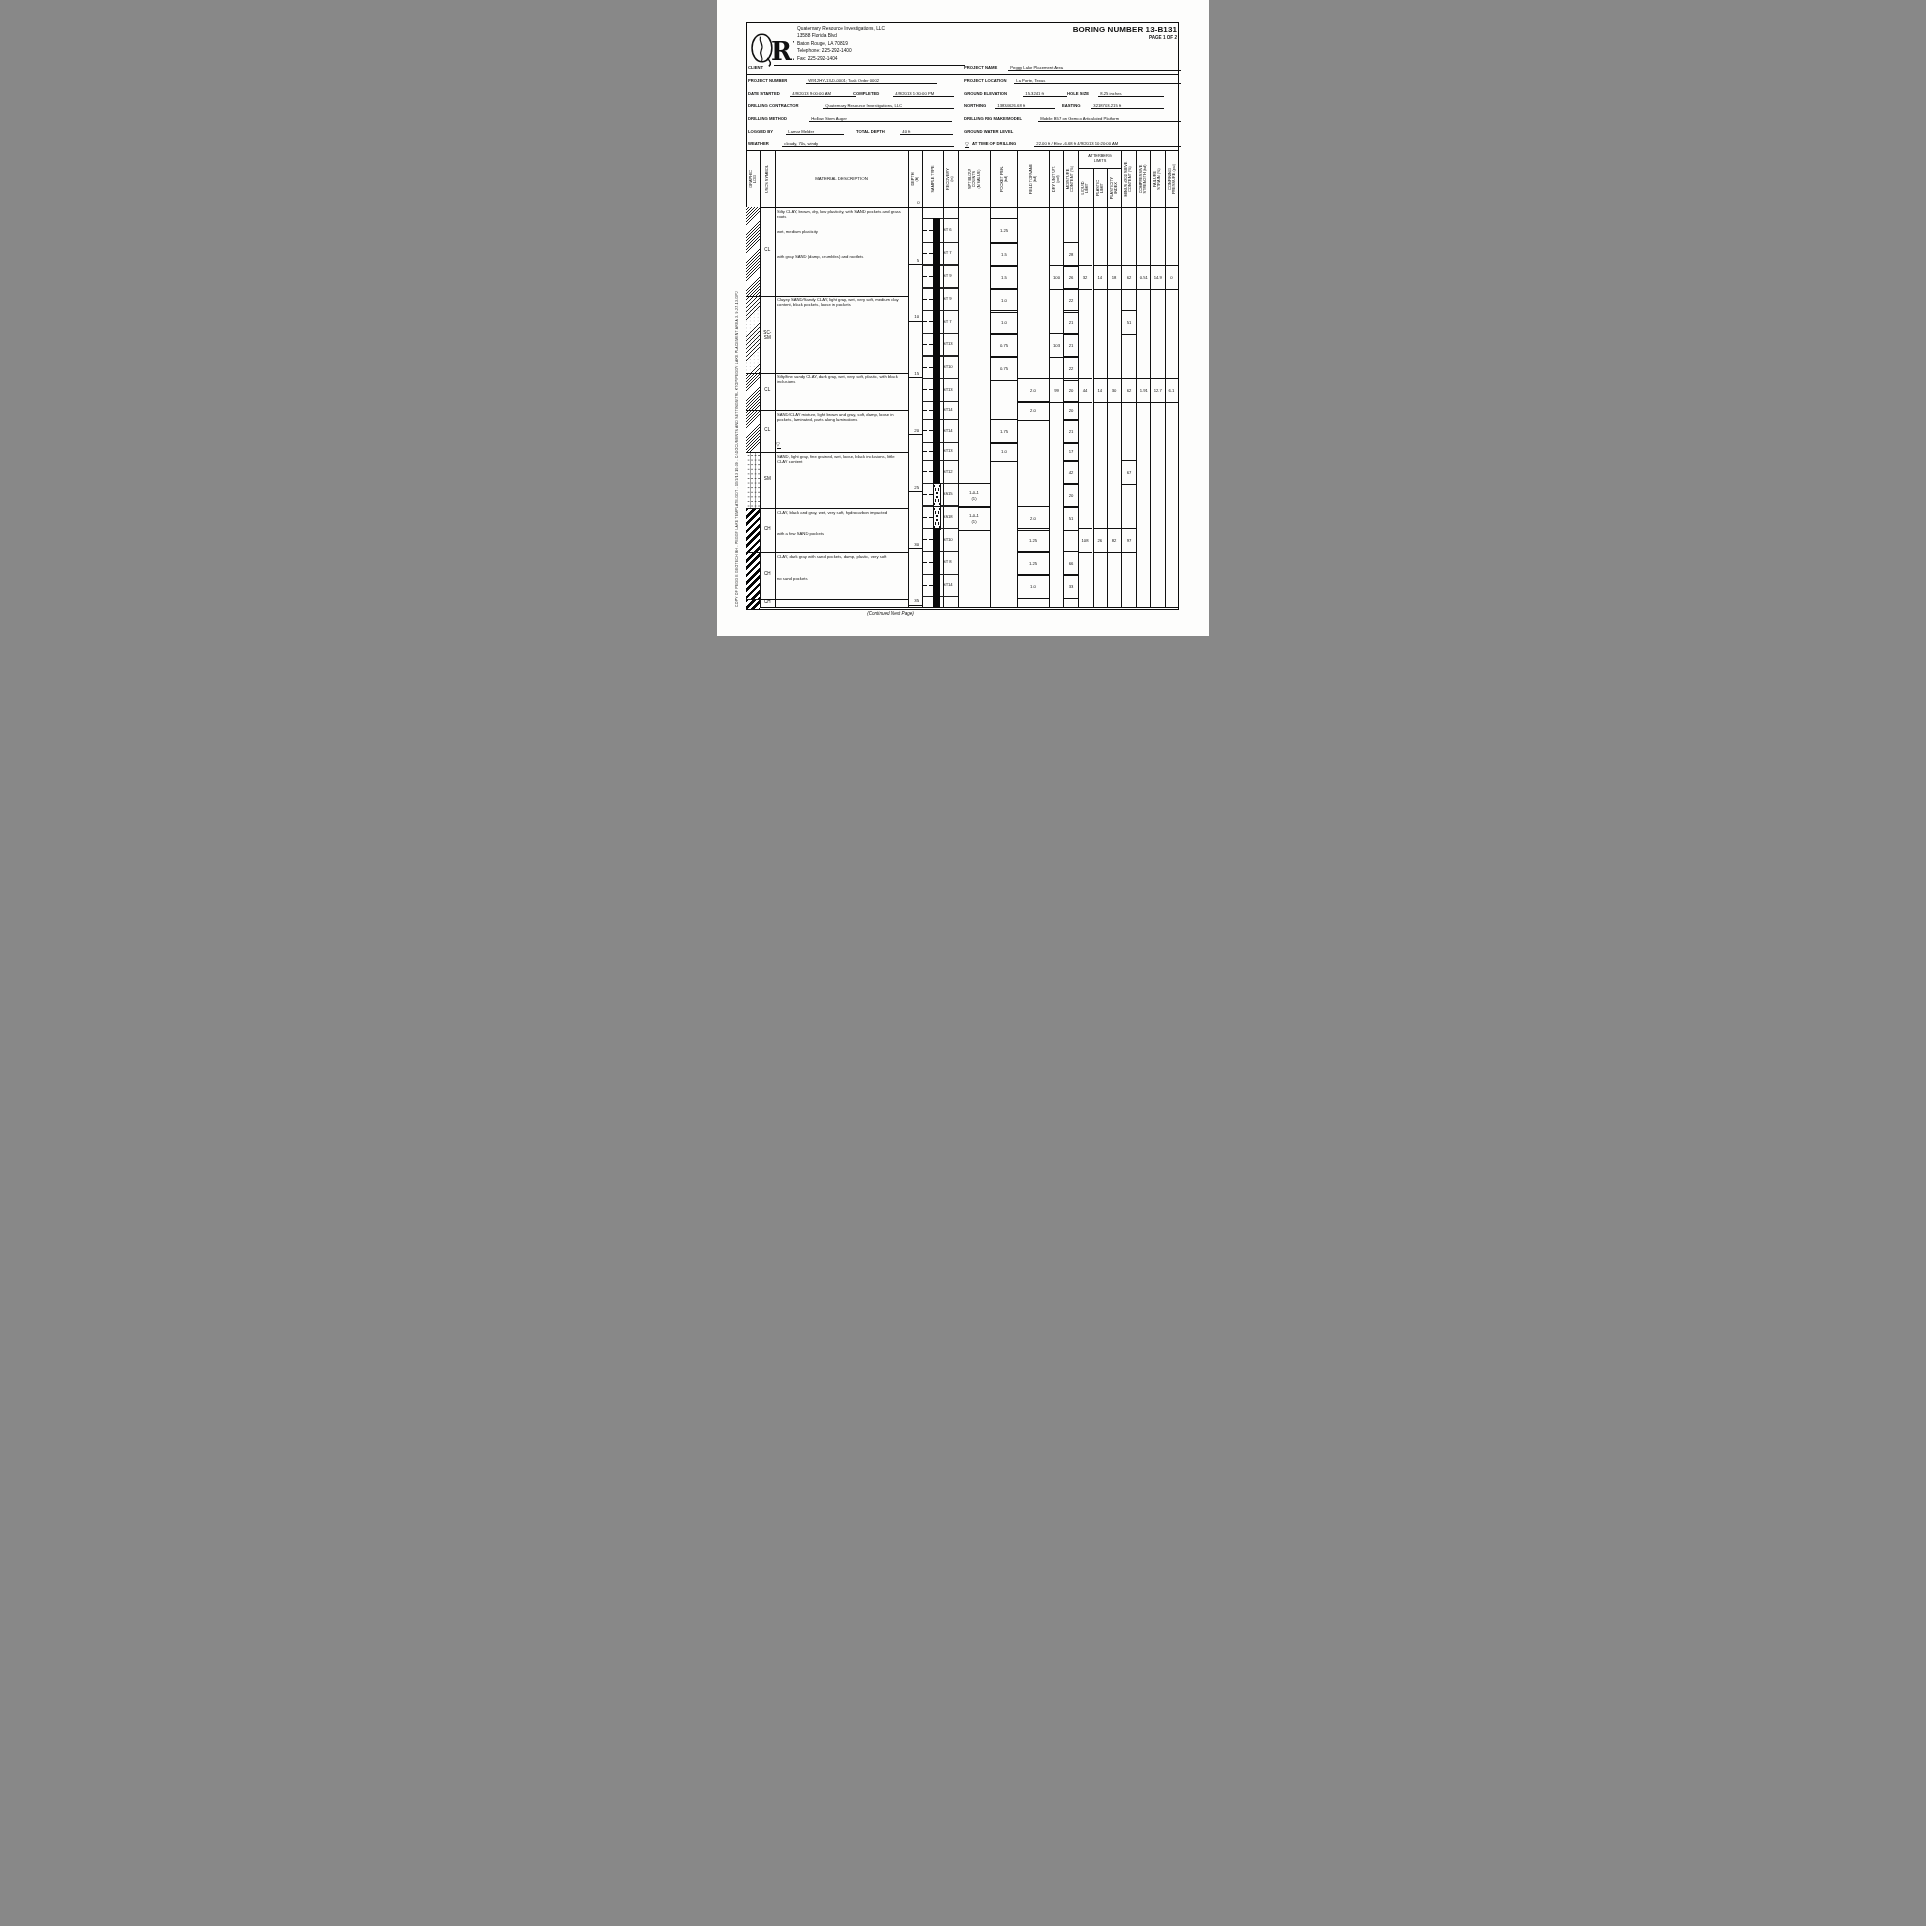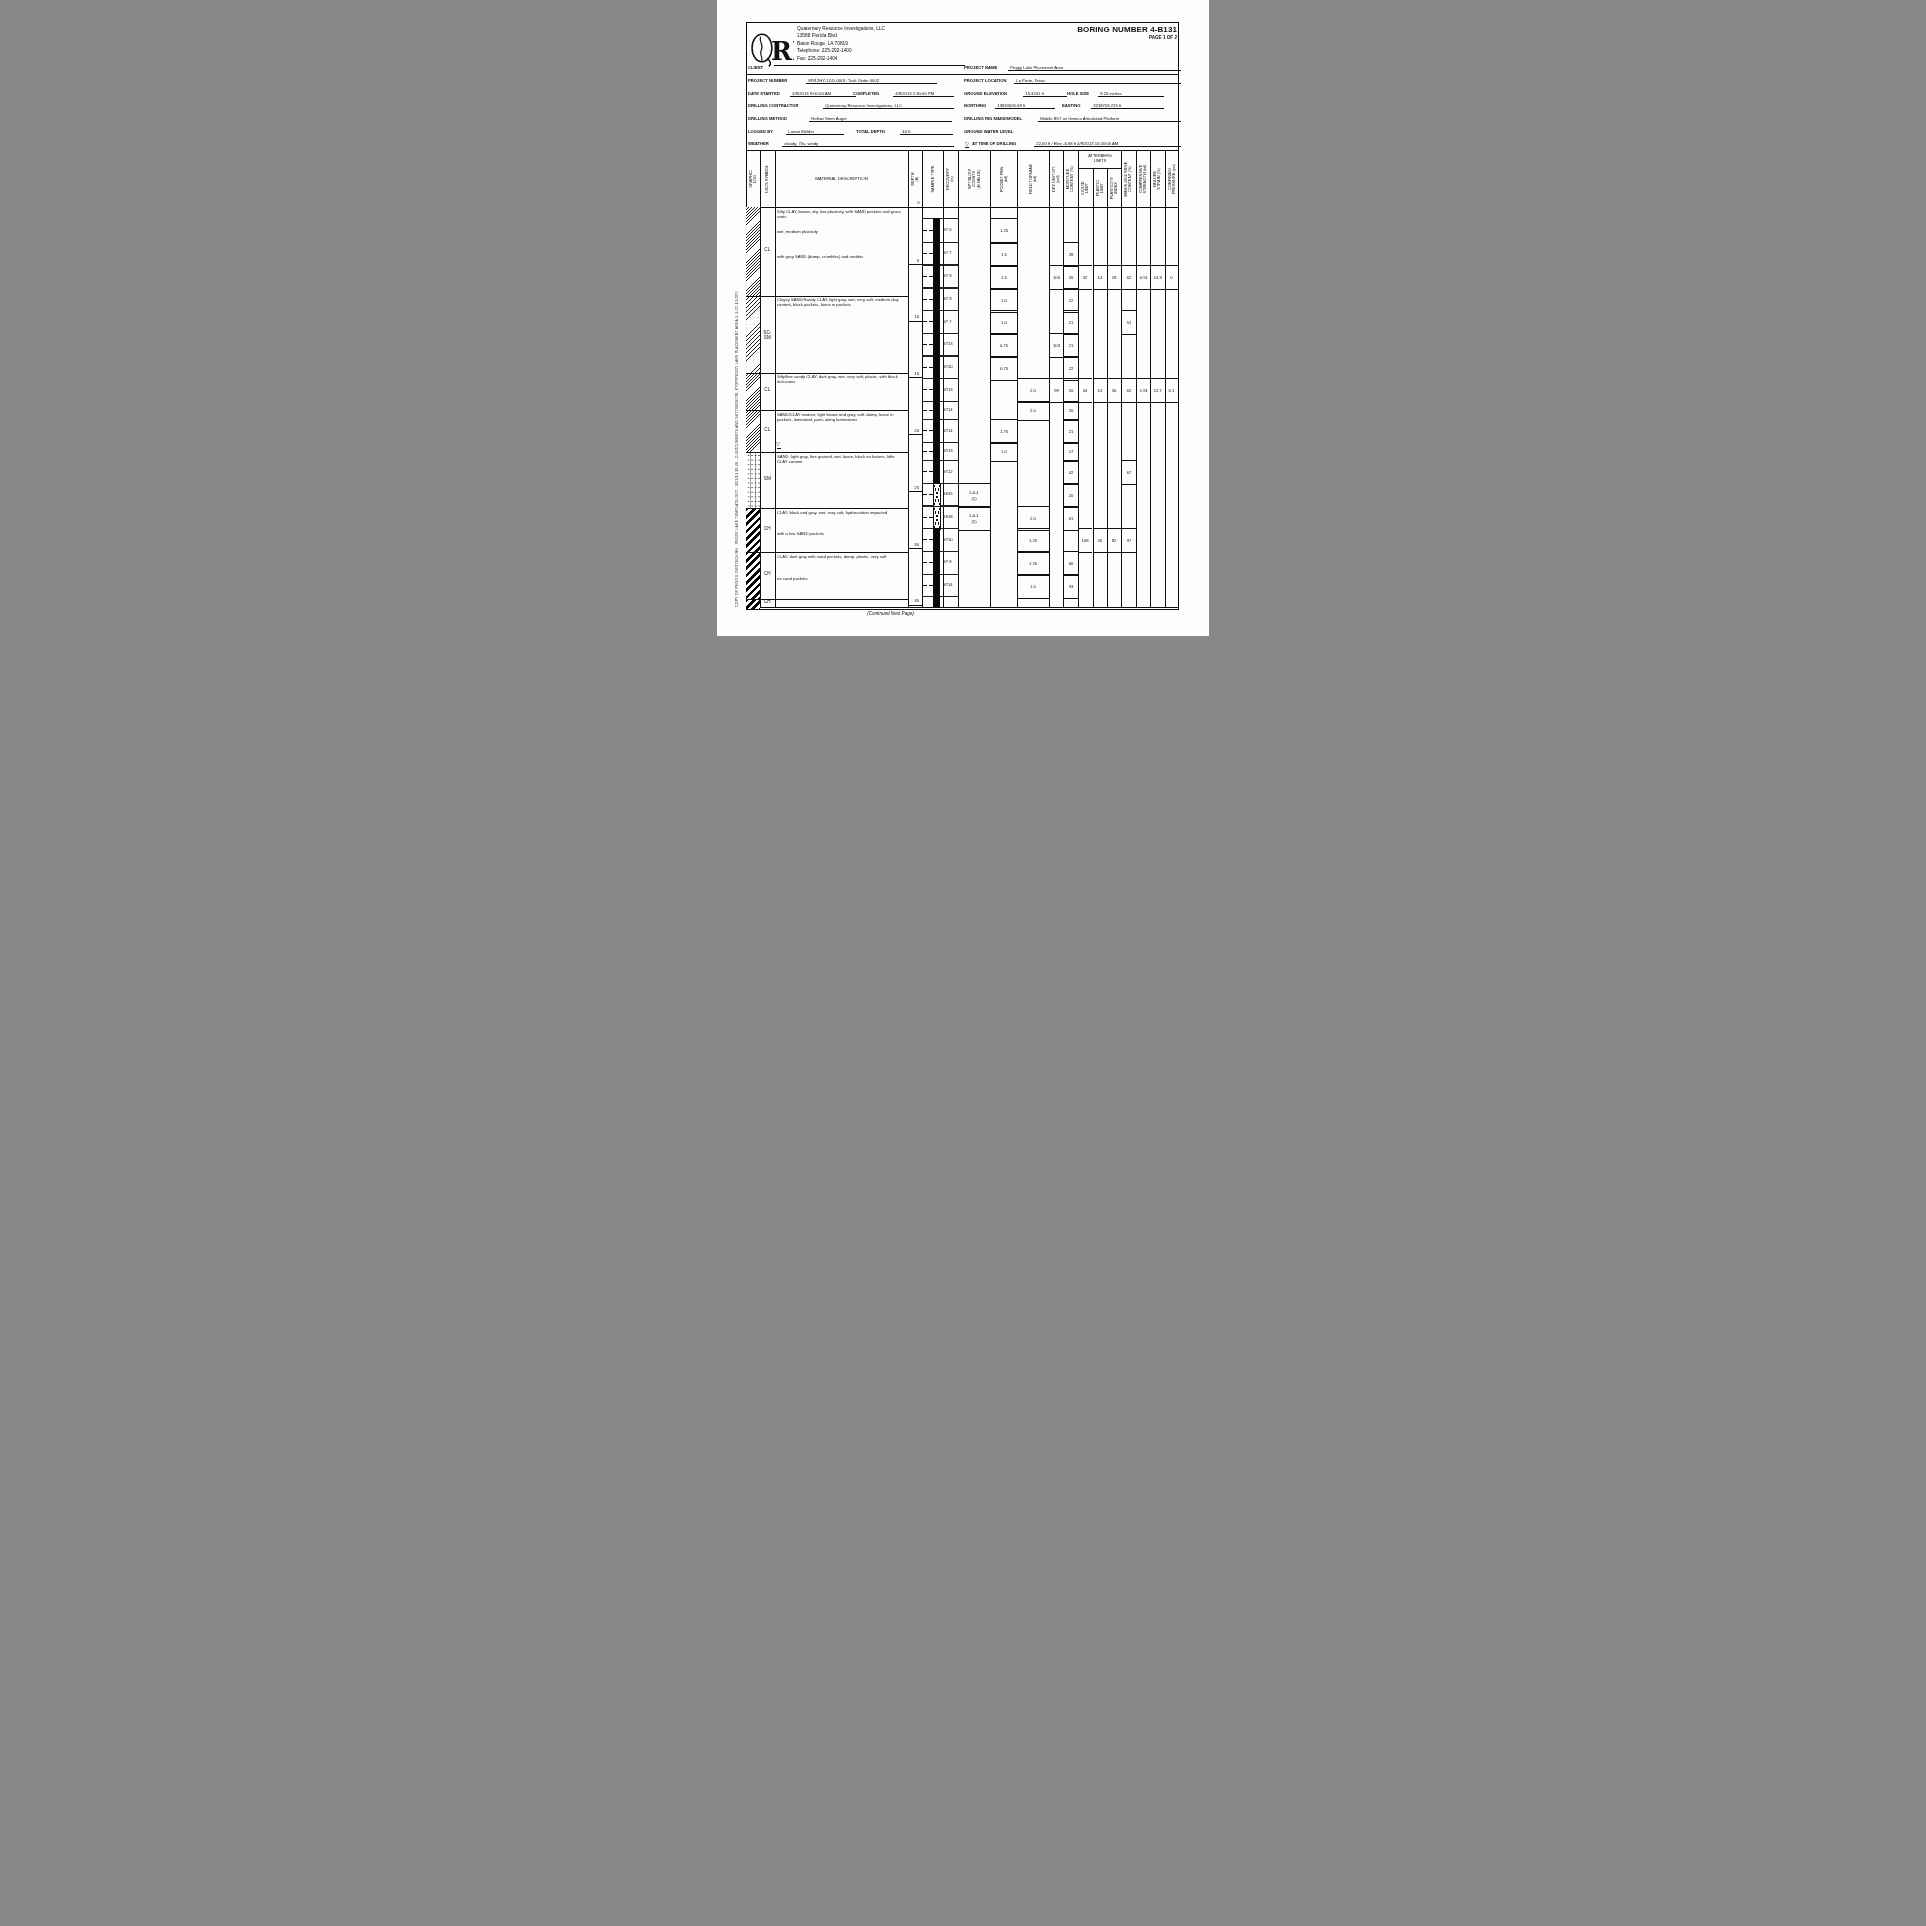--- a/index.html
+++ b/index.html
@@ -52,21 +52,21 @@
   </svg>
 
   <div class="abs" style="left:80px;top:25px;font-size:4.8px;line-height:1.55;">
     <div>Quaternary Resource Investigations, LLC</div>
     <div>13588 Florida Blvd</div>
     <div>Baton Rouge, LA 70819</div>
     <div>Telephone:  225-292-1400</div>
     <div>Fax:  225-292-1404</div>
   </div>
 
-  <div class="abs" style="right:32px;top:25px;font-size:8px;font-weight:bold;letter-spacing:0.1px;">BORING NUMBER 4-B131</div>
+  <div class="abs" style="right:32px;top:25px;font-size:8px;font-weight:bold;letter-spacing:0.1px;">BORING NUMBER 13-B131</div>
   <div class="abs" style="right:32px;top:35px;font-size:4.6px;font-weight:bold;">PAGE  1  OF  2</div>
 
   <div class="abs" id="gen" style="left:0;top:0;width:100%;height:100%;">
       <div class="lbl" style="position: absolute; left: 31px; top: 65px;">CLIENT</div>
       <div class="val" style="position: absolute; left: 57px; top: 65px; width: 187px;"></div>
       <div class="lbl" style="position: absolute; left: 247px; top: 65px;">PROJECT NAME</div>
       <div class="val" style="position: absolute; left: 291px; top: 65px; width: 169px;">Peggy Lake Placement Area</div>
       <div class="lbl" style="position: absolute; left: 31px; top: 78px;">PROJECT NUMBER</div>
       <div class="val" style="position: absolute; left: 89px; top: 78px; width: 127px;">W912HY-13-D-0001; Task Order 0002</div>
       <div class="lbl" style="position: absolute; left: 247px; top: 78px;">PROJECT LOCATION</div>

